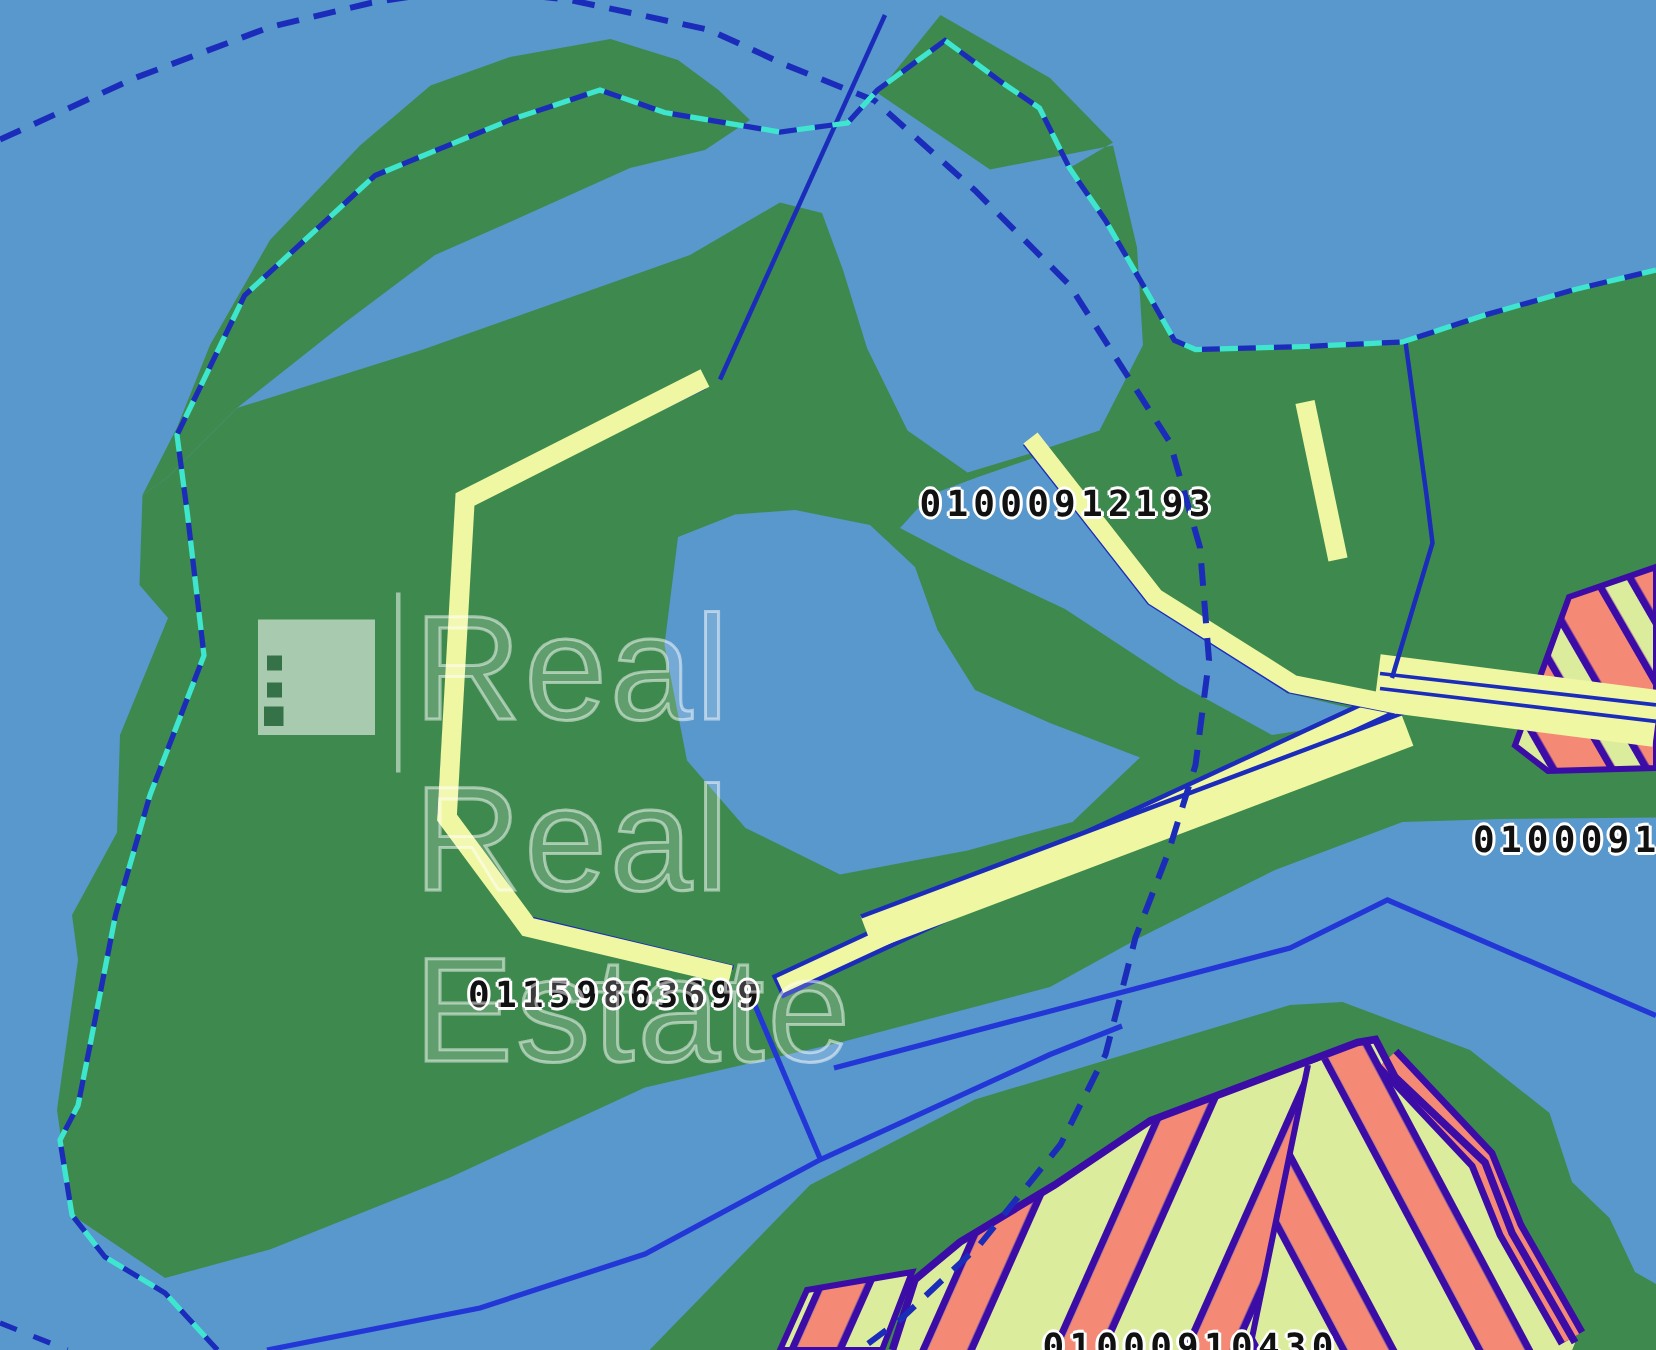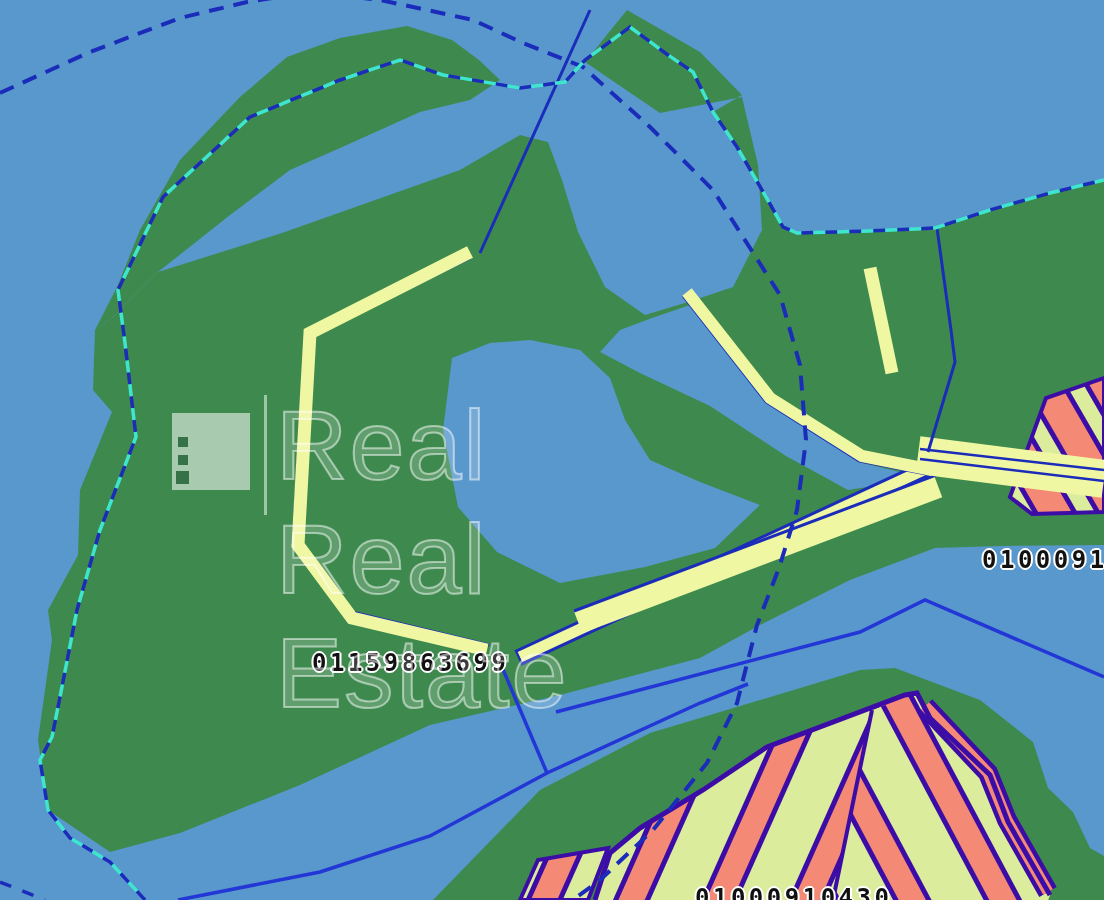--- a/index.html
+++ b/index.html
@@ -105,20 +105,21 @@
              L565,82 L585,60 L630,27 L668,55 L693,72 L713,112 L737,147 L762,190 L783,227
              L797,233 L870,231 L935,228 L990,210 L1050,193 L1104,180" fill="none" stroke="var(--line_navy,#1b2cba)" stroke-width="3.5" stroke-dasharray="12 12"></path>
     <path d="M145,900 L110,862 L70,838 L48,810 L40,760 L52,737 L60,697 L77,610 L100,530
              L136,437 L125,343 L118,290 L163,197 L250,117 L340,80 L400,60 L443,75 L520,88
              L565,82 L585,60 L630,27 L668,55 L693,72 L713,112 L737,147 L762,190 L783,227
              L797,233 L870,231 L935,228 L990,210 L1050,193 L1104,180" fill="none" stroke="var(--dash_cyan,#3ee6cf)" stroke-width="3.5" stroke-dasharray="12 12" stroke-dashoffset="12"></path>
     <path d="M0,882 L45,900" fill="none" stroke="var(--line_navy,#1b2cba)" stroke-width="3.5" stroke-dasharray="12 12"></path>
   </g>
 </svg>
 
+<div class="parcel-label" style="left:613px;top:322px">01000912193</div>
 <div class="parcel-label" style="left:312px;top:649px">01159863699</div>
 <div class="parcel-label" style="left:982px;top:546px">010009121</div>
 <div class="parcel-label" style="left:695px;top:884px">01000910430</div>
 
 <div class="watermark">
   <div class="wm-logo">
     <div class="wm-sq" style="left:6px;top:24px;width:10px;height:10px"></div>
     <div class="wm-sq" style="left:6px;top:42px;width:10px;height:10px"></div>
     <div class="wm-sq" style="left:4px;top:58px;width:13px;height:13px"></div>
   </div>

